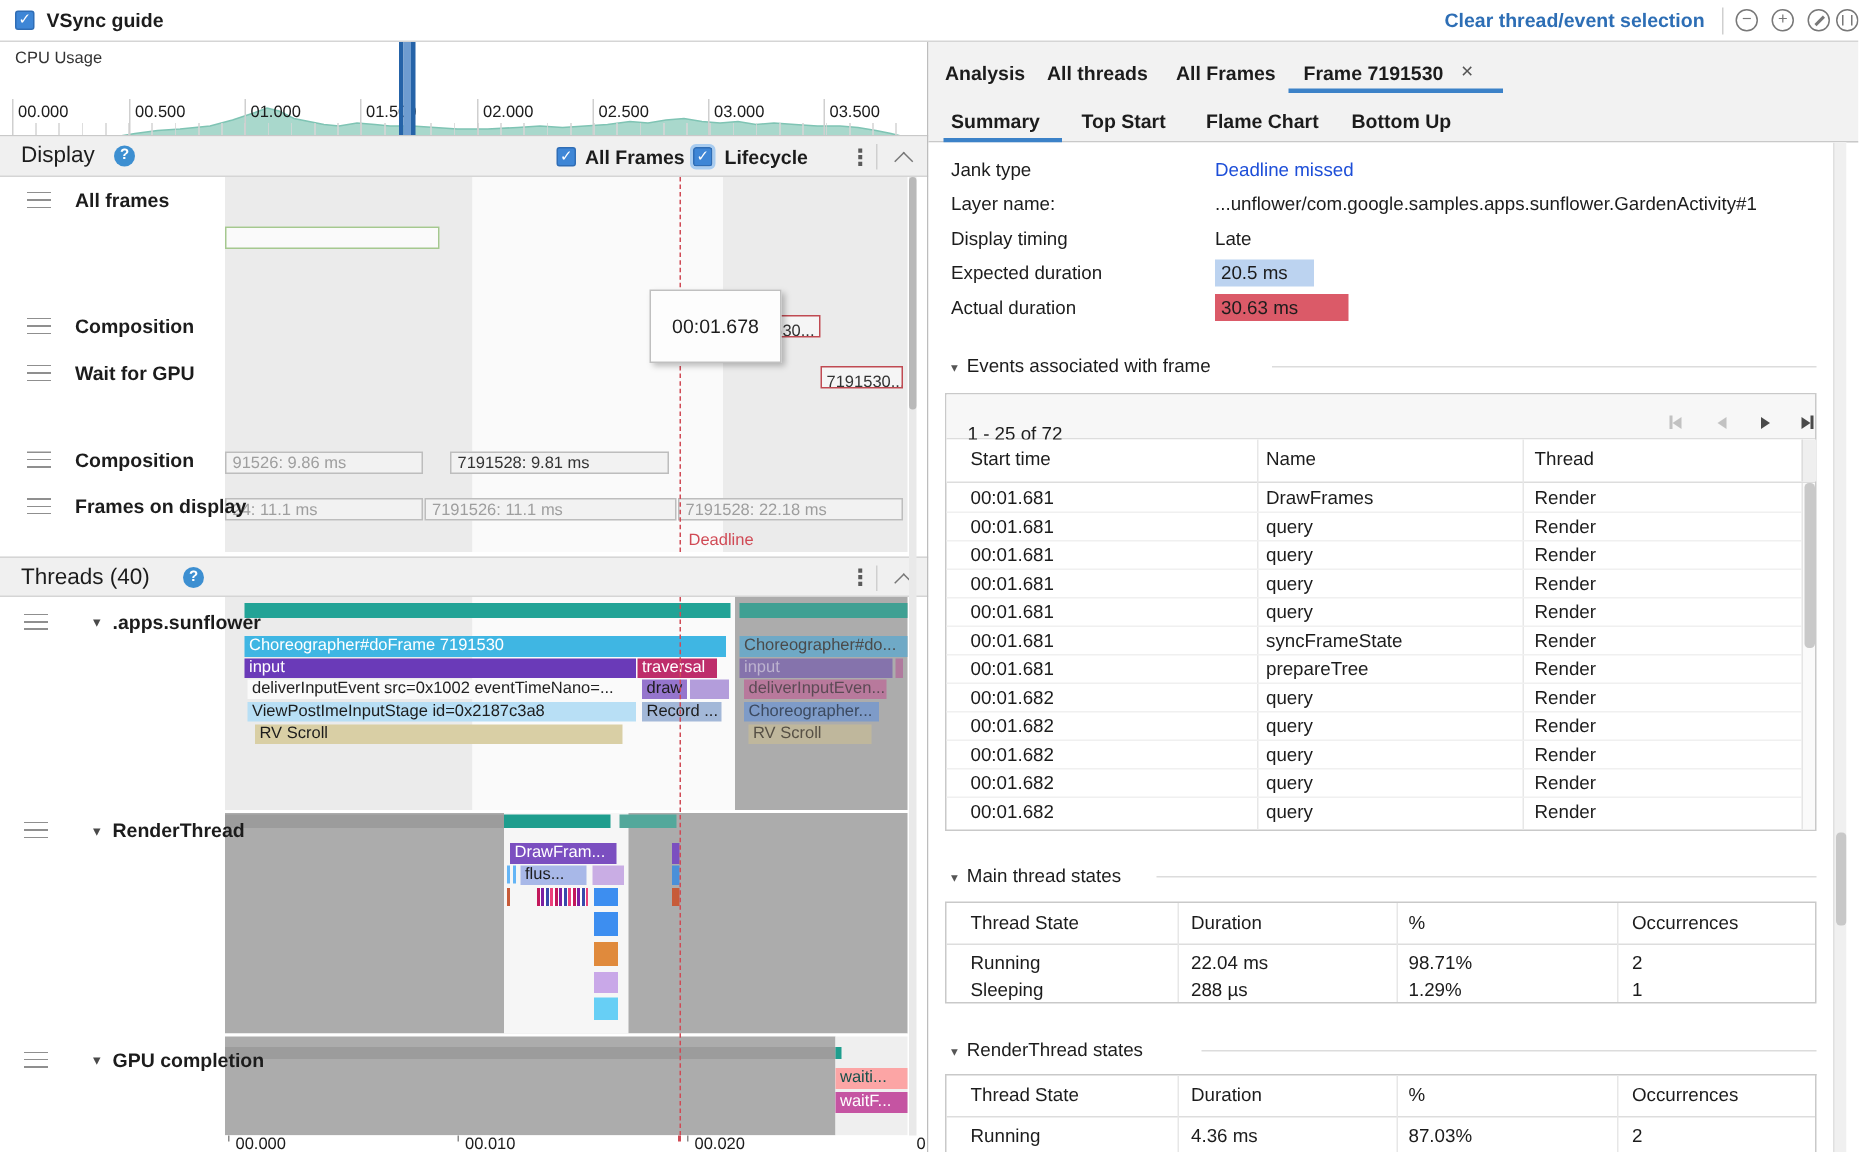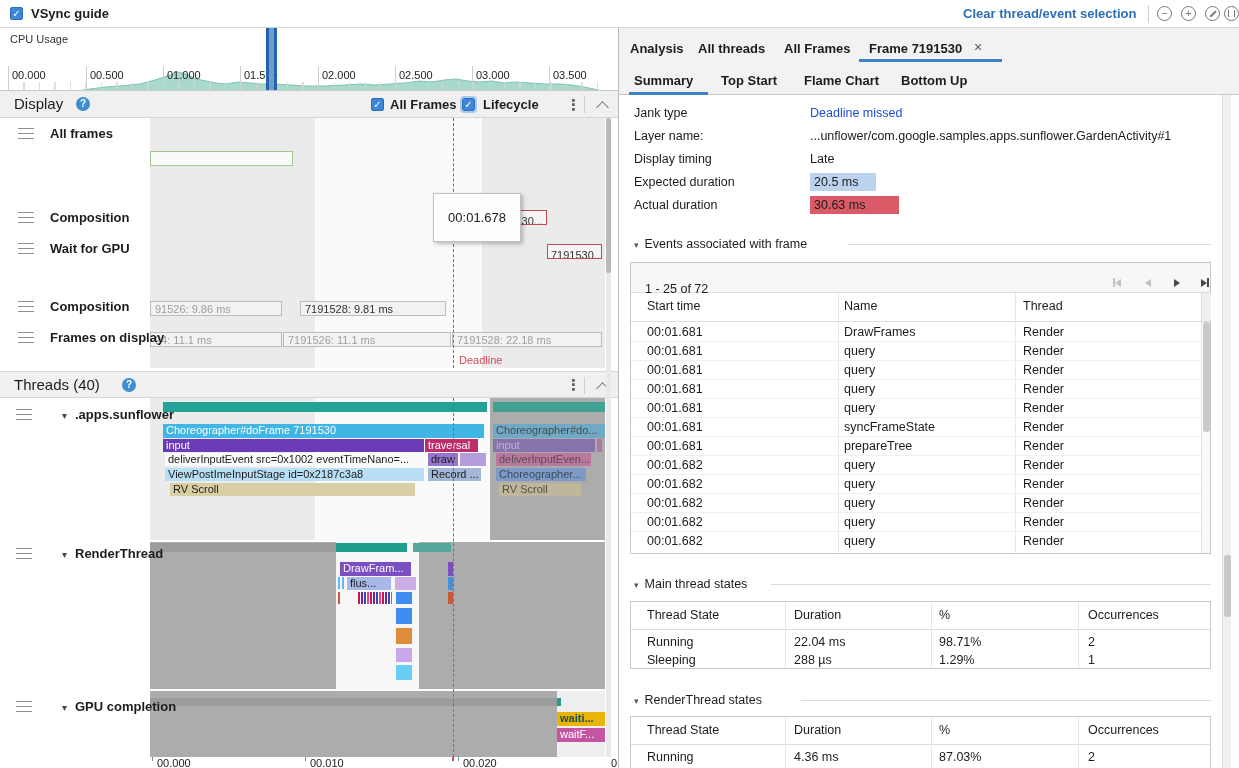--- a/index.html
+++ b/index.html
@@ -224,21 +224,21 @@
   <div class="abs" style="left:448px;top:164px;width:5px;height:14px;background:#7b4fc0;"></div>
   <div class="abs" style="left:448px;top:179px;width:5px;height:13px;background:#4a90d9;"></div>
   <div class="abs" style="left:448px;top:194px;width:5px;height:12px;background:#c75b39;"></div>
 
   <div class="abs" style="left:150px;top:291px;width:455px;height:2px;background:#fff;"></div>
 
   <div class="abs" style="left:150px;top:293px;width:407px;height:66px;background:#acacac;"></div>
   <div class="abs" style="left:557px;top:293px;width:48px;height:66px;background:#efefef;"></div>
   <div class="abs" style="left:150px;top:300px;width:407px;height:8px;background:#9c9c9c;"></div>
   <div class="abs" style="left:557px;top:300px;width:4px;height:8px;background:#1f9e8e;"></div>
-  <div class="tbar" style="left:557px;top:314px;width:48px;height:14px;background:#eab308;color:#14504a;font-weight:bold;">
+  <div class="tbar" style="left:557px;top:314px;width:48px;height:14px;background:#fca5a5;color:#14504a;">
     <span>waiti...</span></div>
   <div class="tbar" style="left:557px;top:330px;width:48px;height:14px;background:#c554a2;color:#fff;">
     <span>waitF...</span></div>
 
   <div class="dash" style="left:453px;top:0;height:359px;"></div>
 </div>
 
 <div class="handle" style="left:16px;top:409px;"></div>
 <span class="abs exp" style="left:62px;top:405px;"></span>
 <span class="abs lbl13" style="left:75px;top:407px;">.apps.sunflower</span>

